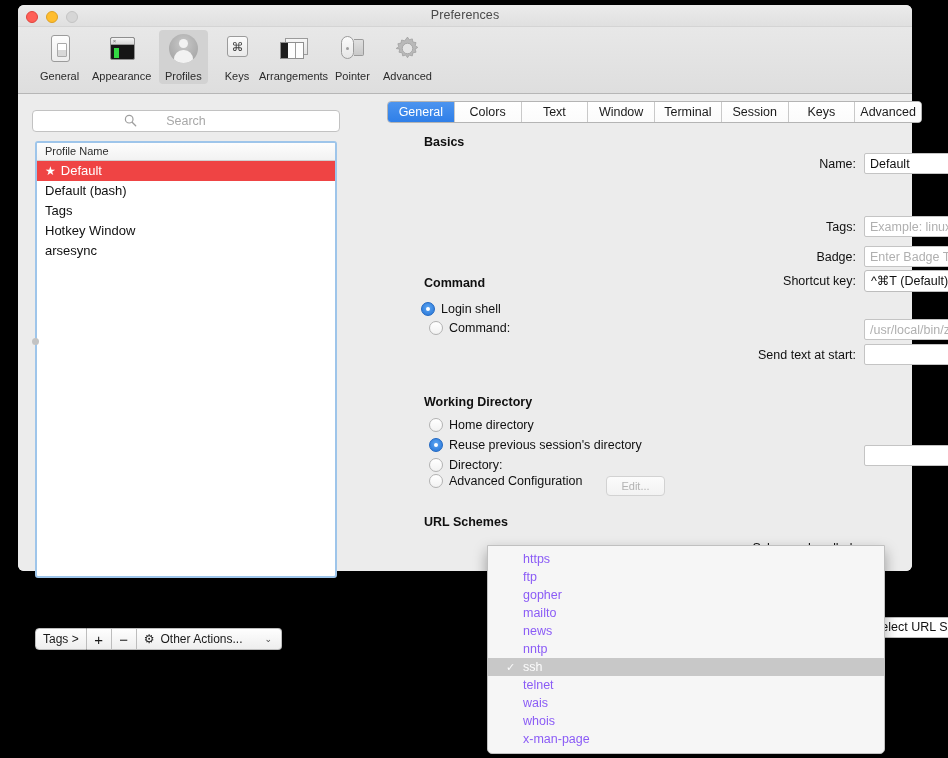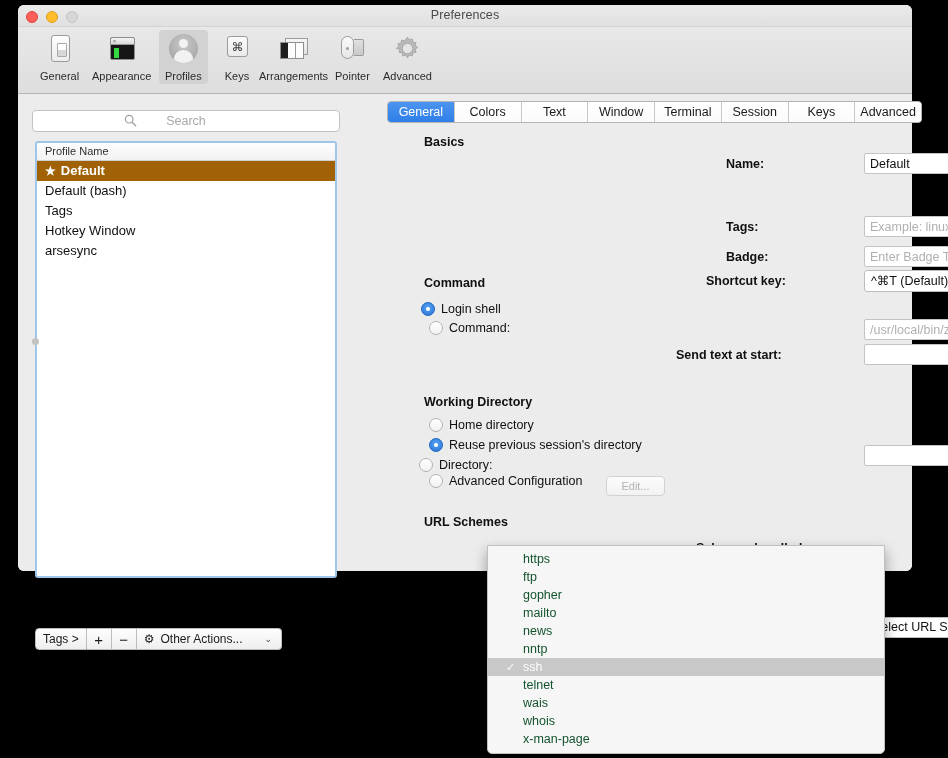--- a/index.html
+++ b/index.html
@@ -122,21 +122,21 @@
   }
   #list-header {
     height: 18px; background: linear-gradient(to bottom,#fdfdfd,#f2f2f2);
     border-bottom: 1px solid #d0d0d0; font-size: 11px; color: #2e2e2e;
     padding: 2px 0 0 8px;
   }
   .prow {
     height: 20px; line-height: 20px; padding-left: 8px;
     font-size: 13px; color: #101010; white-space: nowrap; overflow: hidden;
   }
-  .prow.sel { background: #a16207; color: #ffffff; font-weight: bold; }
+  .prow.sel { background: #ef4444; color: #ffffff; }
   .star { margin-right: 5px; font-size: 12px; }
 
   #split-handle {
     position: absolute; left: 14px; top: 244px; width: 7px; height: 7px;
     border-radius: 50%; background: #c3c3c3;
   }
 
   
   #list-toolbar { position: absolute; left: 17px; top: 534px; height: 22px; display: flex; }
   .seg {
@@ -166,21 +166,21 @@
     background: linear-gradient(to bottom,#ffffff,#fbfbfb); cursor: default;
     white-space: nowrap; padding: 0 4px;
   }
   .tab:first-child { border-left: none; }
   .tab.active { background: linear-gradient(to bottom,#4c94ef,#2f7fe8); color: #ffffff; }
 
   .section-title {
     position: absolute; font-size: 12.5px; font-weight: bold; color: #101010; margin-left: 31px;
   }
   .field-label {
-    position: absolute; font-size: 12.5px; color: #101010; text-align: left; font-weight: bold;
+    position: absolute; font-size: 12.5px; color: #101010; text-align: right;
   }
   .tfield {
     position: absolute; height: 21px; background: #ffffff;
     border: 1px solid #c4c4c4; border-radius: 2px;
     font-size: 12.5px; color: #101010; padding: 0 5px;
     font-family: "Liberation Sans", sans-serif;
   }
   .tfield::placeholder { color: #b0b0b0; }
 
   
@@ -223,21 +223,21 @@
   }
 
   
   #dropdown {
     position: absolute; left: 487px; top: 545px; width: 398px;
     background: #f6f6f6; border: 1px solid #c0c0c0; border-radius: 0 0 5px 5px;
     box-shadow: 0 6px 14px rgba(0,0,0,0.35);
     padding: 4px 0 5px 0; z-index: 50;
   }
   .dd-item {
-    height: 18px; line-height: 18px; font-size: 12.5px; color: #14532d;
+    height: 18px; line-height: 18px; font-size: 12.5px; color: #8b5cf6;
     padding-left: 35px; position: relative; white-space: nowrap; cursor: default;
   }
   .dd-item.checked-hl { background: #c8c8c8; color: #fcfcfc; }
   .dd-check {
     position: absolute; left: 18px; top: 0; font-size: 11px;
   }
 </style>
 </head>
 <body>
 
@@ -421,21 +421,21 @@
       <div class="radio-row" style="left:73px; top:324px;">
         <div class="radio"></div>
         <div class="radio-label">Home directory</div>
       </div>
 
       <div class="radio-row" style="left:73px; top:344px;">
         <div class="radio on"></div>
         <div class="radio-label">Reuse previous session's directory</div>
       </div>
 
-      <div class="radio-row" style="left:63px; top:364px;">
+      <div class="radio-row" style="left:73px; top:364px;">
         <div class="radio"></div>
         <div class="radio-label">Directory:</div>
       </div>
       <input class="tfield" style="left: 508px; top: 351px; width: 390px;" type="text">
 
       <div class="radio-row" style="left:73px; top:380px;align-items:flex-end;">
         <div class="radio"></div>
         <div class="radio-label">Advanced Configuration</div>
       </div>
       <div class="btn-disabled" style="left:250px; top:382px; width:59px;">Edit...</div>

